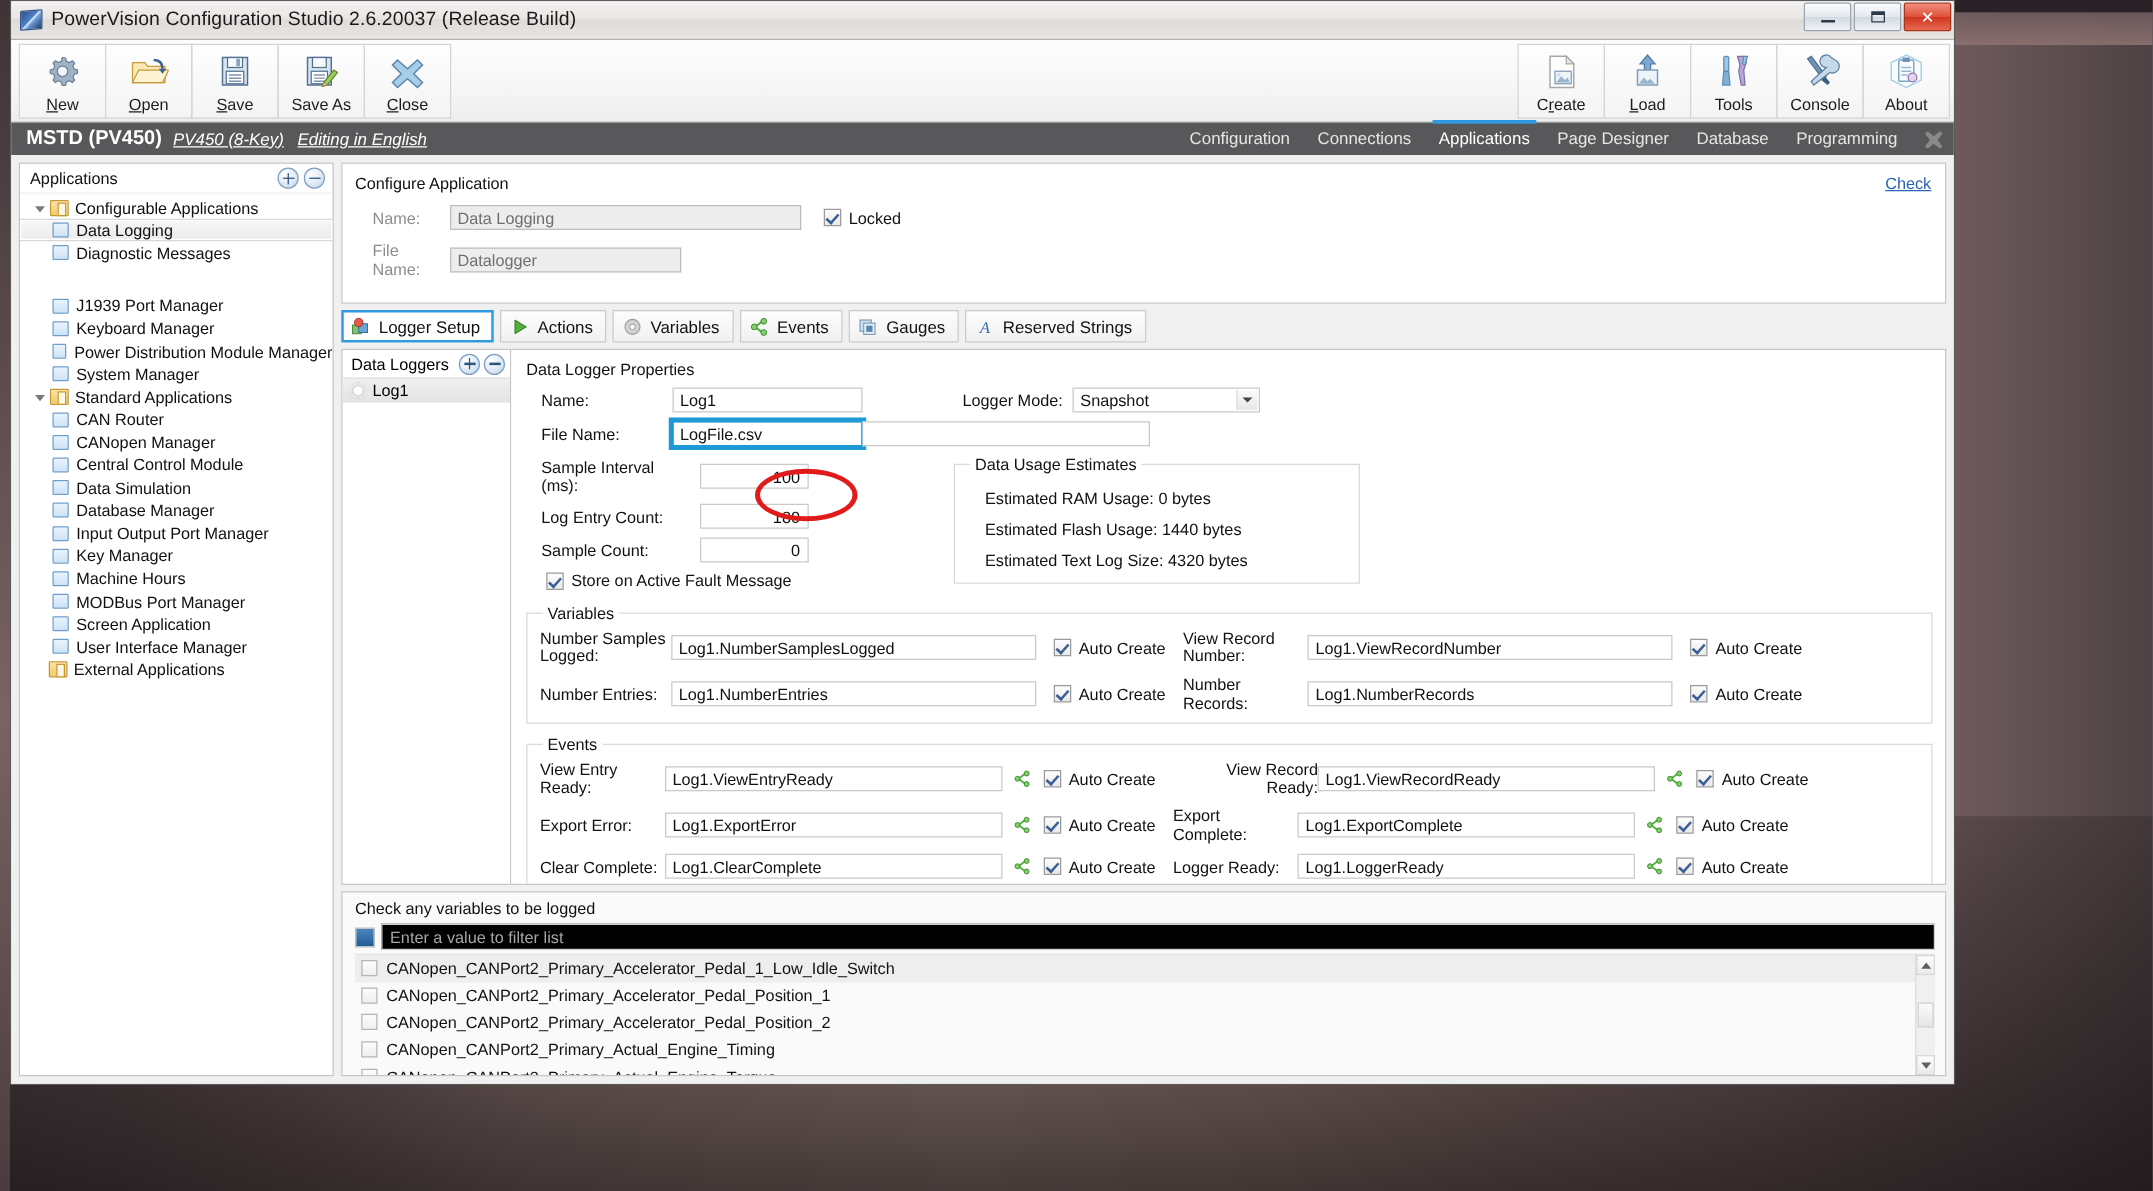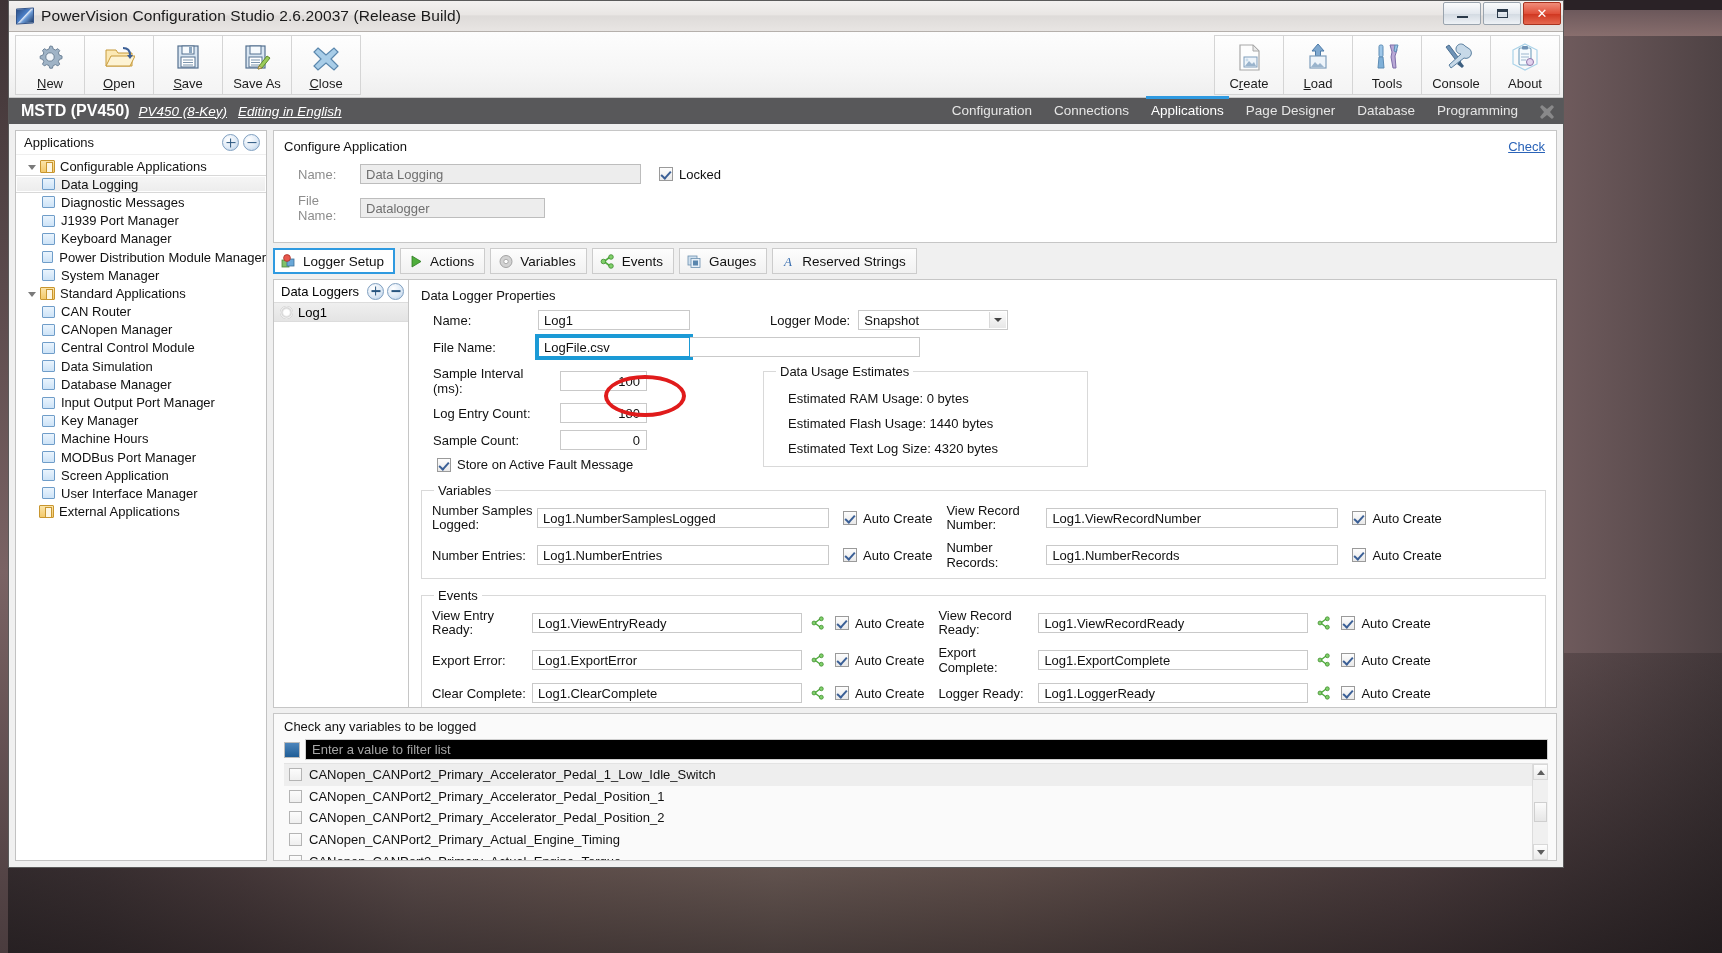--- a/index.html
+++ b/index.html
@@ -474,21 +474,21 @@
         </div>
 
         <div class="tree-row selected" style="padding-left:26px;">
           <span class="doc-ico"></span>
           <span class="tree-label">Data Logging</span>
         </div>
         <div class="tree-row" style="padding-left:26px;">
           <span class="doc-ico"></span>
           <span class="tree-label">Diagnostic Messages</span>
         </div>
-        <div class="tree-row" style="padding-left:26px;">
+        <div class="tree-row" style="padding-left:26px;margin-top:24px;">
           <span class="doc-ico"></span>
           <span class="tree-label">J1939 Port Manager</span>
         </div>
         <div class="tree-row" style="padding-left:26px;">
           <span class="doc-ico"></span>
           <span class="tree-label">Keyboard Manager</span>
         </div>
         <div class="tree-row" style="padding-left:26px;">
           <span class="doc-ico"></span>
           <span class="tree-label">Power Distribution Module Manager</span>
@@ -733,21 +733,21 @@
               <span class="link-ico" style="margin-left:9px;">
                 <svg viewBox="0 0 16 14" width="15" height="14">
                   <path d="M10 2.5 L4 7 L10 11.5" stroke="#4fae3c" stroke-width="1.5" fill="none"></path>
                   <circle cx="11" cy="2.5" r="2.1" fill="#7fd06a" stroke="#3f8a2e" stroke-width=".8"></circle>
                   <circle cx="11" cy="11.5" r="2.1" fill="#7fd06a" stroke="#3f8a2e" stroke-width=".8"></circle>
                   <circle cx="3.2" cy="7" r="2.1" fill="#7fd06a" stroke="#3f8a2e" stroke-width=".8"></circle>
                 </svg>
               </span>
               <span class="chk checked" style="margin-left:9px;"></span>
               <span class="ac-lbl">Auto Create</span>
-              <span class="var-lbl" style="width:100px;margin-left:14px;line-height:1.08;">View Record Ready:</span>
+              <span class="var-lbl" style="width:100px;margin-left:30px;line-height:1.08;text-align:right;">View Record Ready:</span>
               <span class="inp" style="width:270px;">Log1.ViewRecordReady</span>
               <span class="link-ico" style="margin-left:9px;">
                 <svg viewBox="0 0 16 14" width="15" height="14">
                   <path d="M10 2.5 L4 7 L10 11.5" stroke="#4fae3c" stroke-width="1.5" fill="none"></path>
                   <circle cx="11" cy="2.5" r="2.1" fill="#7fd06a" stroke="#3f8a2e" stroke-width=".8"></circle>
                   <circle cx="11" cy="11.5" r="2.1" fill="#7fd06a" stroke="#3f8a2e" stroke-width=".8"></circle>
                   <circle cx="3.2" cy="7" r="2.1" fill="#7fd06a" stroke="#3f8a2e" stroke-width=".8"></circle>
                 </svg>
               </span>
               <span class="chk checked" style="margin-left:9px;"></span>

